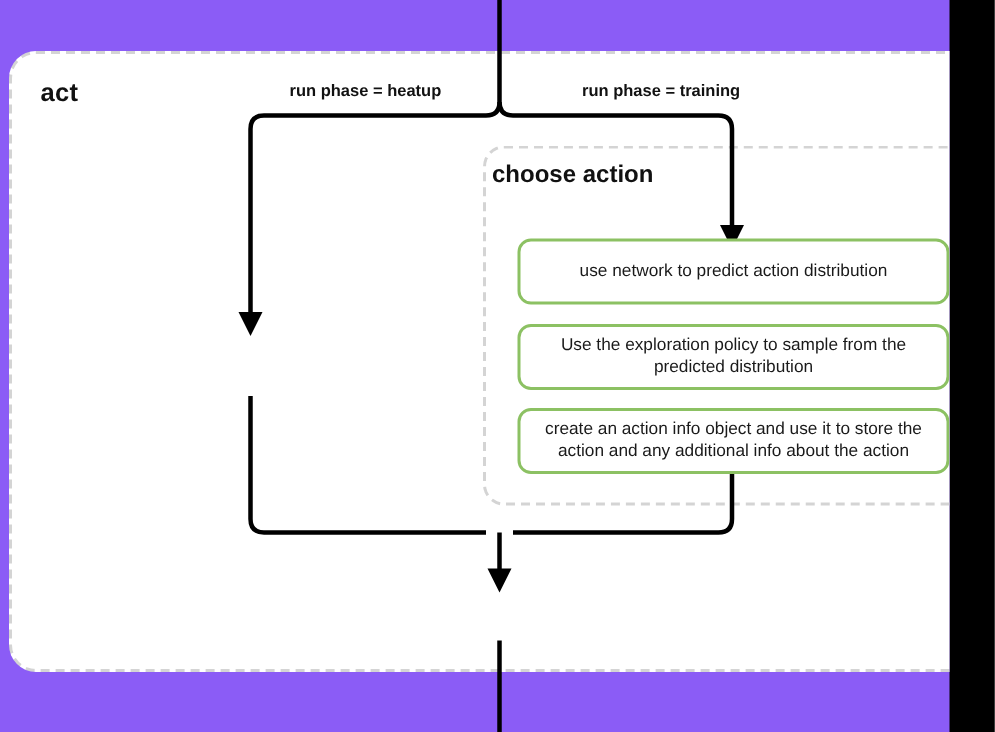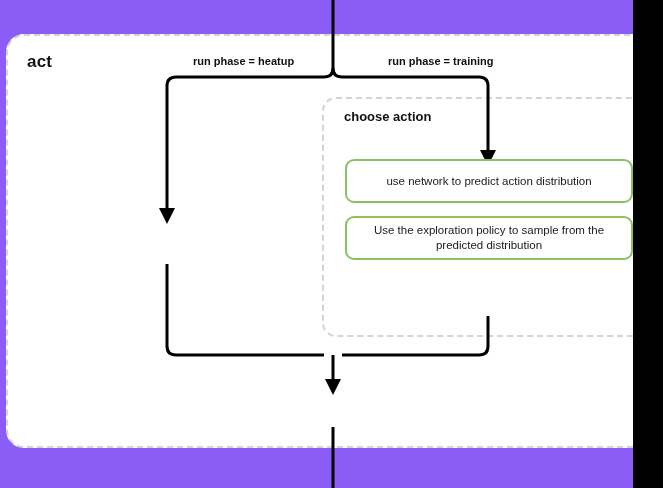--- a/index.html
+++ b/index.html
@@ -47,24 +47,24 @@
     width: 330px;
     height: 240px;
     background: transparent;
     border: 2px dashed #d4d4d4;
     border-radius: 14px;
     box-sizing: border-box;
   }
 
   .choose-title {
     position: absolute;
-    left: 344px;
+    left: 328px;
     top: 104px;
     width: 120px;
-    font-size: 13px;
+    font-size: 16px;
     font-weight: bold;
     line-height: 25px;
     color: #111111;
   }
 
   
   .gbox {
     position: absolute;
     box-sizing: border-box;
     background: #ffffff;
@@ -135,15 +135,16 @@
   <div class="choose-title">choose action</div>
 
   <div class="edge-label" style="left:193px; top:55px;">run phase = heatup</div>
   <div class="edge-label" style="left:355px; top:55px;margin-left:33px;">run phase = training</div>
 
 
   <div class="gbox" style="left:345px; top:159px; width:288px; height:37px;">use network to predict action distribution</div>
 
   <div class="gbox" style="left:345px; top:216px; width:288px; height:44px;text-align:center;">Use the exploration policy to sample from the predicted distribution</div>
 
+  <div class="gbox" style="left:345px; top:272px; width:288px; height:44px;">create an action info object and use it to store the action and any additional info about the action</div>
 
 
 </div>
 
 </body></html>

